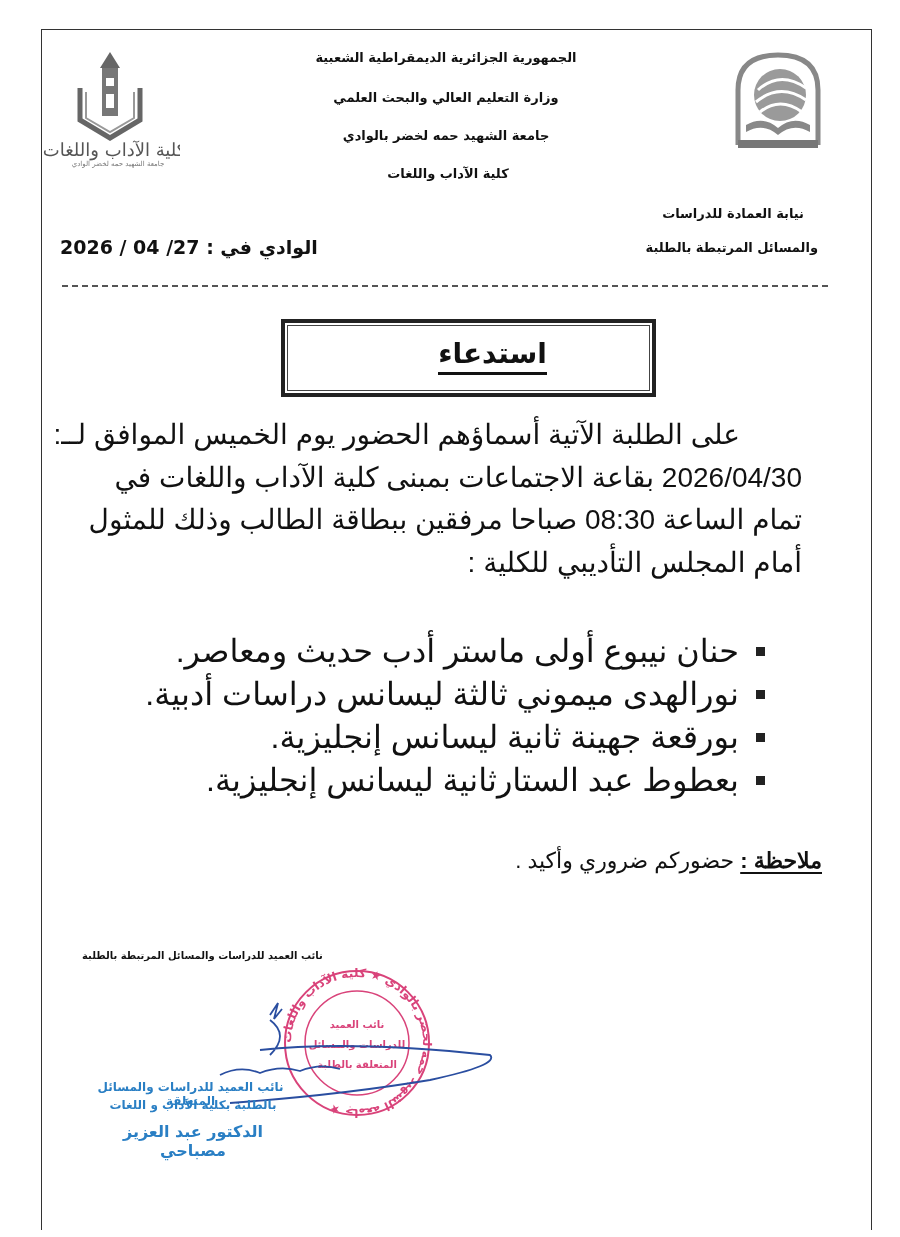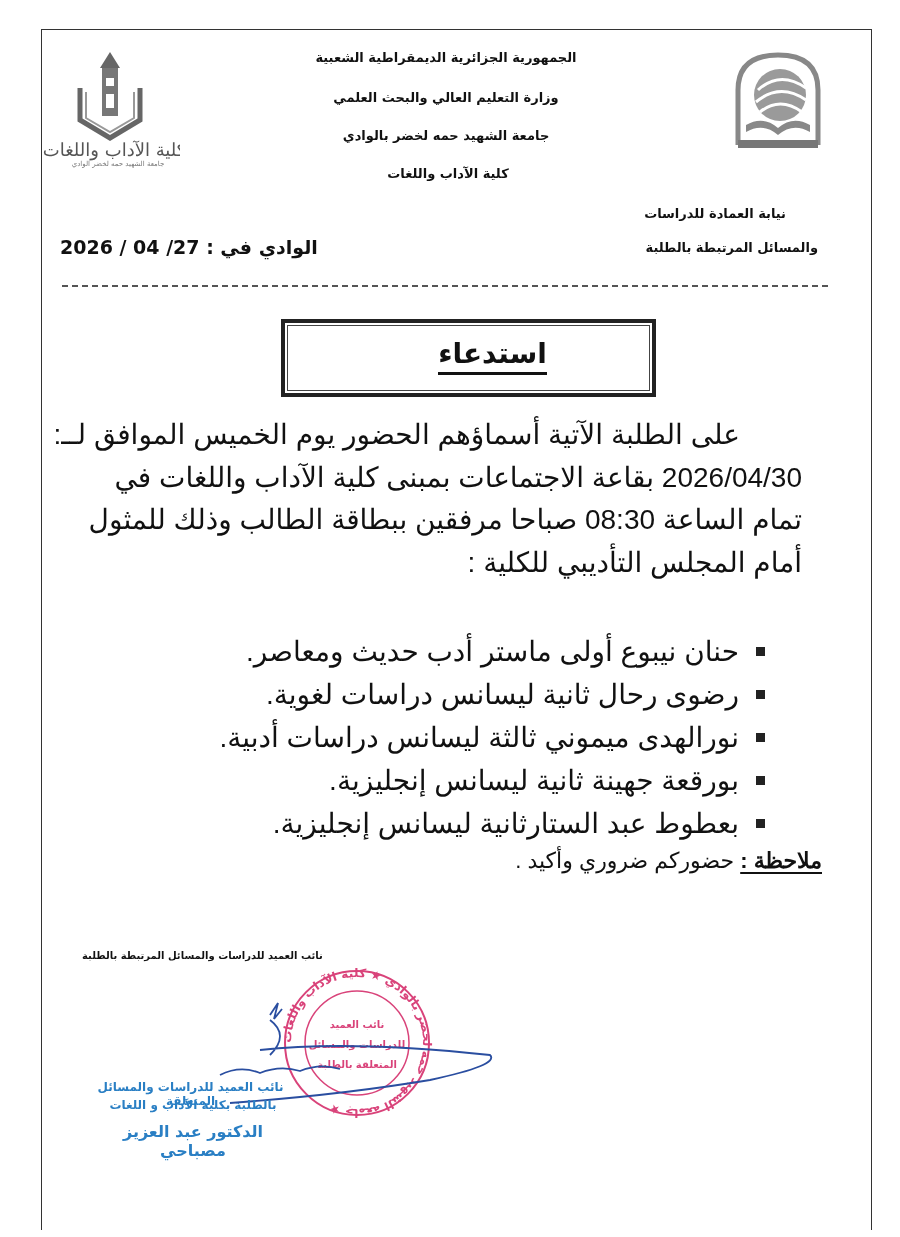--- a/index.html
+++ b/index.html
@@ -14,21 +14,21 @@
   .dashes { position: absolute; left: 62px; top: 285px; width: 766px; border-top: 2px dashed #555; }
   .title-box { position: absolute; left: 281px; top: 319px; width: 367px; height: 70px;
                border: 4px solid #222; box-shadow: inset 0 0 0 2px #fff, inset 0 0 0 3px #444; }
   .title-box span { position: absolute; left: 0; right: 0; top: 14px; text-align: center;
                     font-size: 28px; font-weight: bold; margin-left: 48px; }
   .title-box span b { border-bottom: 3px solid #111; padding-bottom: 2px; font-weight: bold; }
   .para { position: absolute; right: 98px; left: 40px; top: 414px; direction: rtl; text-align: right;
           font-family: "Liberation Sans", sans-serif; font-size: 28px; line-height: 42.5px; }
   .para .indent { padding-right: 62px; }
   .list { position: absolute; right: 135px; top: 630px; direction: rtl; margin: 0; padding: 0; list-style: none;
-          font-family: "Liberation Sans", sans-serif; font-size: 28px; line-height: 43px; text-align: right; }
+          font-family: "Liberation Sans", sans-serif; font-size: 32px; line-height: 43px; text-align: right; }
   .list li { position: relative; padding-right: 26px; }
   .list li .bullet { position: absolute; right: 0; top: 17px; width: 9px; height: 9px; background: #222; }
   .note { position: absolute; right: 78px; top: 848px; direction: rtl; font-family: "Liberation Sans", sans-serif; font-size: 22px; margin-left: 40px; }
   .note .lbl { font-weight: bold; text-decoration: underline; text-underline-offset: 4px; }
   .sig-title { position: absolute; left: 82px; top: 950px; direction: rtl; font-size: 10px; font-weight: bold; }
   .blue { position: absolute; direction: rtl; color: #2a7fc4; font-weight: bold; text-align: center; }
   .stamp { position: absolute; left: 262px; top: 968px; width: 190px; height: 150px; }
   .logo { position: absolute; }
 </style>
 </head>
@@ -57,41 +57,41 @@
     <path d="M18 75 Q35 65 50 78 Q65 65 82 75 L82 82 Q65 72 50 85 Q35 72 18 82 Z" fill="#888"></path>
     <rect x="10" y="90" width="80" height="8" fill="#777"></rect>
   </svg>
 </div>
 
 <div class="hdr-line" style="top:50px; left:-4px;">الجمهورية الجزائرية الديمقراطية الشعبية</div>
 <div class="hdr-line" style="top:90px; left:-4px;">وزارة التعليم العالي والبحث العلمي</div>
 <div class="hdr-line" style="top:128px; left:-4px;">جامعة الشهيد حمه لخضر بالوادي</div>
 <div class="hdr-line" style="top:166px; left:-2px;">كلية الآداب واللغات</div>
 
-<div class="dept" style="top:206px; right:114px;">نيابة العمادة للدراسات</div>
+<div class="dept" style="top:206px; right:96px;">نيابة العمادة للدراسات</div>
 <div class="dept" style="top:240px; right:82px;">والمسائل المرتبطة بالطلبة</div>
 
 <div class="date">الوادي في : 27/ 04 / 2026</div>
 
 <div class="dashes"></div>
 
 <div class="title-box">
   <span><b>استدعاء</b></span>
 </div>
 
 <div class="para">
   <div class="indent">على الطلبة الآتية أسماؤهم الحضور يوم الخميس الموافق لــ:</div>
   <div>2026/04/30 بقاعة الاجتماعات بمبنى كلية الآداب واللغات في</div>
   <div>تمام الساعة 08:30 صباحا مرفقين ببطاقة الطالب وذلك للمثول</div>
   <div>أمام المجلس التأديبي للكلية :</div>
 </div>
 
 <ul class="list">
   <li><span class="bullet"></span><span>حنان نيبوع  أولى ماستر أدب حديث ومعاصر.</span></li>
-  <li><span class="bullet"></span><span>رضوى رحال ثانية ليسانس دراسات لغوية.</span></li>
+  <li><span class="bullet"></span></li>
   <li><span class="bullet"></span><span>نورالهدى ميموني ثالثة ليسانس دراسات أدبية.</span></li>
   <li><span class="bullet"></span><span>بورقعة جهينة ثانية ليسانس إنجليزية.</span></li>
   <li><span class="bullet"></span><span>بعطوط عبد الستارثانية ليسانس إنجليزية.</span></li>
 </ul>
 
 <div class="note">
   <span class="lbl">ملاحظة :</span><span> حضوركم ضروري وأكيد .</span>
 </div>
 
 <div class="sig-title">نائب العميد للدراسات والمسائل المرتبطة بالطلبة</div>

